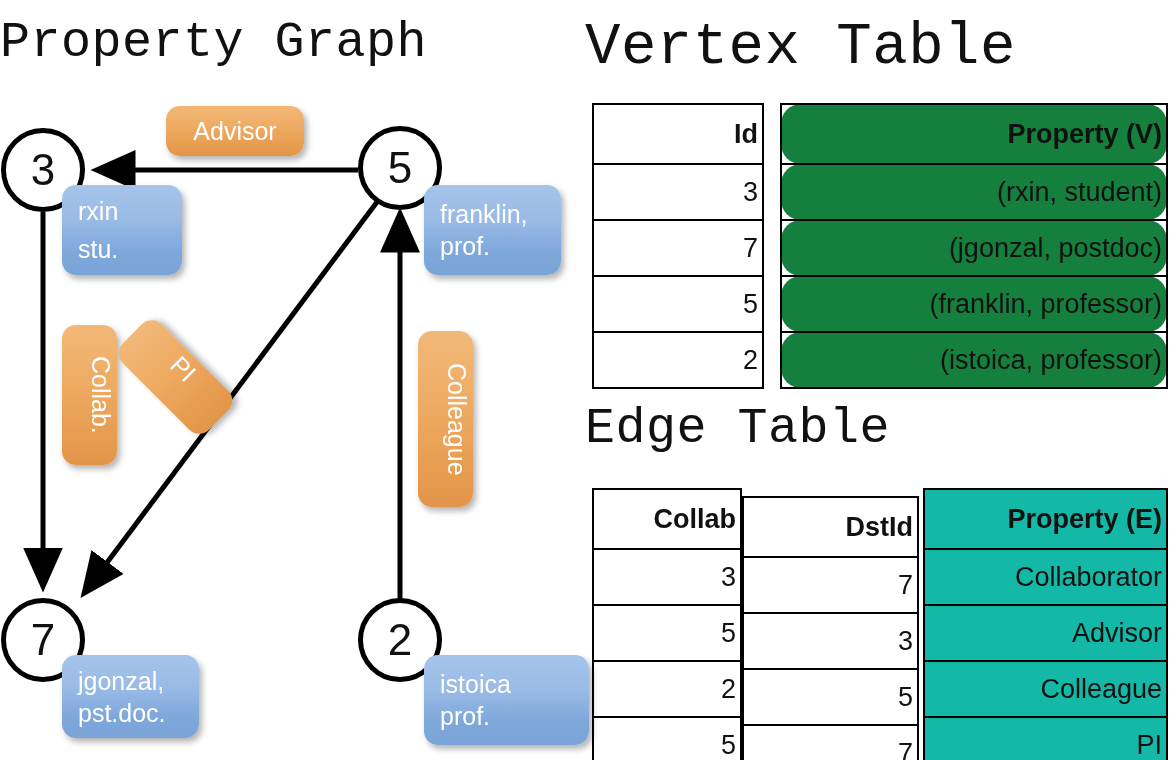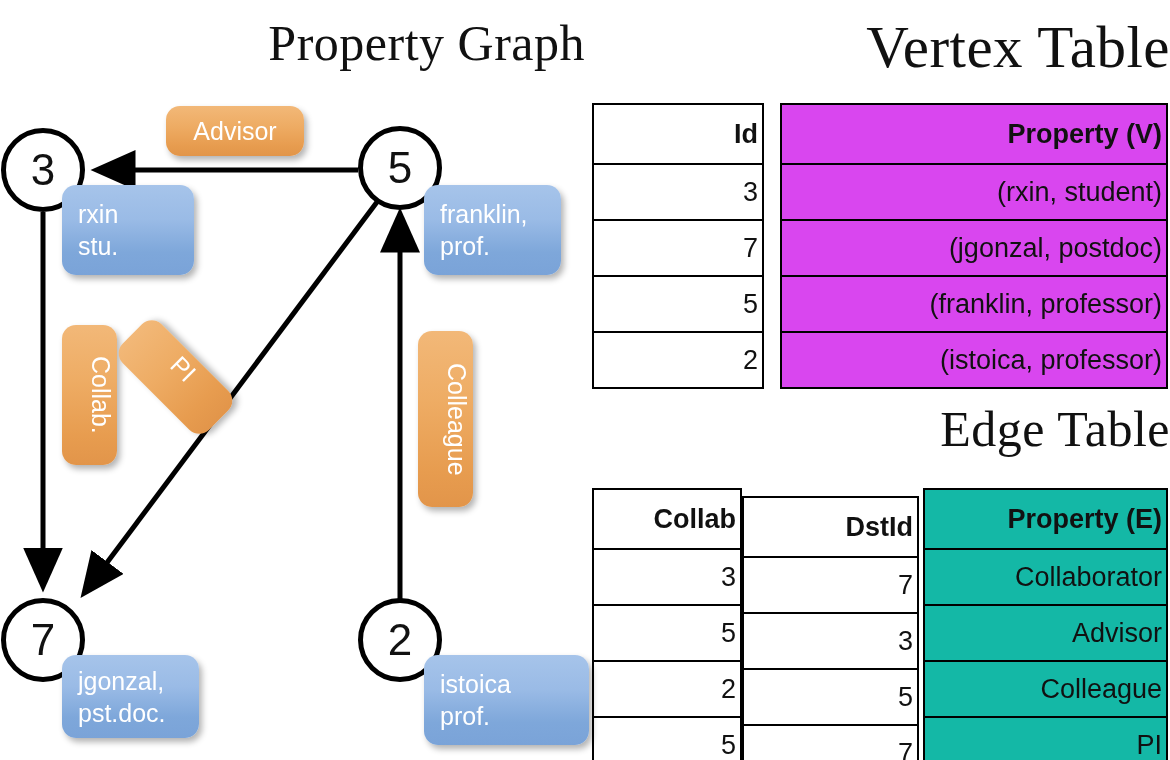--- a/index.html
+++ b/index.html
@@ -9,28 +9,28 @@
     background:#ffffff;
     font-family:"Liberation Sans", sans-serif;
     position:relative;
     overflow:hidden;
     color:#000;
   }
 
   
   .sec-title{
     position:absolute;
-    font-family:Liberation Serif, serif;
+    font-family:Liberation Mono, monospace;
     font-weight:400;
     font-size:47px;
     line-height:1;
     letter-spacing:.5px;
     color:#111;
     white-space:nowrap;
-    text-align:right;
+    text-align:left;
   }
   #title-property-graph{left:0;width:585px;top:18px;font-size:50px;}
   #title-vertex-table{left:585px;width:585px;top:18px;font-size:59px;}
   #title-edge-table{left:585px;width:585px;top:404px;font-size:50px;}
 
   
   #graph{position:absolute;left:0;top:0;width:585px;height:760px;}
   #graph svg{position:absolute;left:0;top:0;}
 
   
@@ -68,21 +68,21 @@
     background:linear-gradient(180deg,#a6c4ea 0%,#9abbe6 38%,#7ea7da 75%,#7aa3d8 100%);
     padding:10px 16px;
   }
   .lbl-orange{
     background:linear-gradient(180deg,#f2b878 0%,#eeac64 40%,#e79c4f 80%,#e2954a 100%);
     align-items:center;
     text-align:center;
   }
 
   
-  #box-rxin{left:62px;top:185px;width:132px;height:90px;}
+  #box-rxin{left:62px;top:185px;width:120px;height:90px;justify-content:space-between;}
   #box-franklin{left:424px;top:185px;width:137px;height:90px;}
   #box-jgonzal{left:62px;top:655px;width:137px;height:83px;}
   #box-istoica{left:424px;top:655px;width:165px;height:90px;}
 
   
   #box-advisor{left:166px;top:106px;width:138px;height:50px;justify-content:center;}
   #box-collab{left:62px;top:325px;width:55px;height:140px;}
   #box-colleague{left:418px;top:331px;width:55px;height:176px;}
   #box-pi{left:148px;top:316px;width:55px;height:122px;}
   .rot-pi{transform:rotate(-45deg);}
@@ -99,21 +99,21 @@
   .tbl td{
     border:2.5px solid #000;
     font-family:"Liberation Sans", sans-serif;
     font-size:27px;
     text-align:right;
     color:#111;
     padding:4px;
     height:46px;
   }
   .tbl td.hdr{font-weight:bold;font-size:27px;height:50px;}
-  .blue-cell{background:#d946ef;}
+  .blue-cell{background:#15803d;border-radius:20px;}
   .peach-cell{background:#14b8a6;}
 
   
   #vertex-id-tbl{left:592px;top:103px;width:172px;}
   #vertex-prop-tbl{left:780px;top:103px;width:388px;}
   
   #edge-src-tbl{left:592px;top:488px;width:150px;}
   #edge-dst-tbl{left:742px;top:488px;width:177px;margin-top:8px;}
   #edge-prop-tbl{left:923px;top:488px;width:245px;}
 </style>

